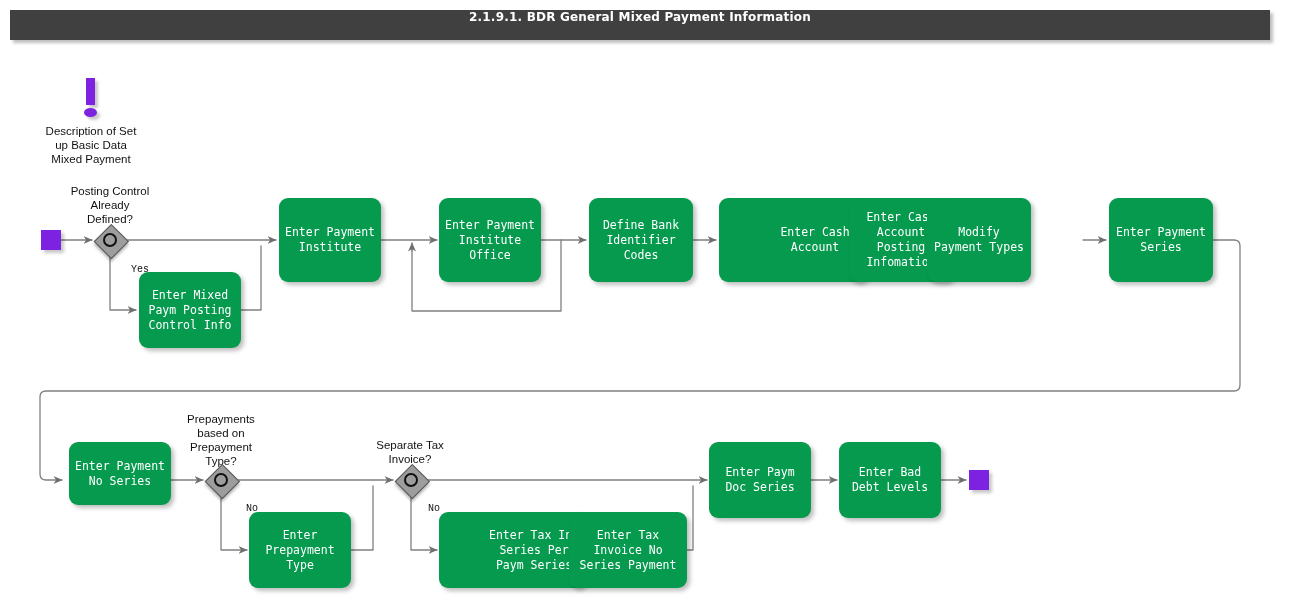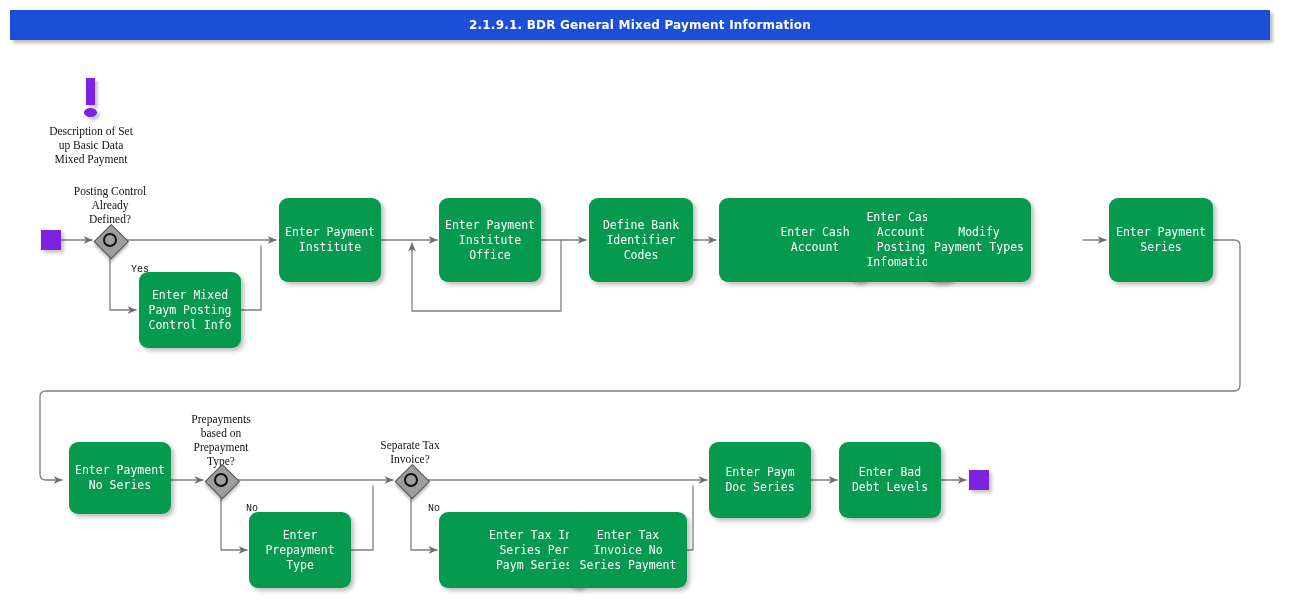--- a/index.html
+++ b/index.html
@@ -6,22 +6,22 @@
   html,body{margin:0;padding:0;background:#ffffff;}
   body{
     font-family:"DejaVu Sans Mono","Liberation Mono",monospace;
     width:1289px;height:600px;position:relative;overflow:hidden;
   }
   #stage{position:absolute;left:0;top:0;width:1289px;height:600px;}
 
   
   .titlebar{
     position:absolute;left:10px;top:10px;width:1260px;height:30px;
-    background:#1d4ed8;
-    display:flex;align-items:center;justify-content:center;
+    background:#404040;
+    display:flex;align-items:flex-start;justify-content:center;
     box-shadow:3px 3px 3px rgba(0,0,0,.25);
   }
   .titlebar .t{
     color:#ffffff;font-size:12px;font-weight:bold;
     font-family:"DejaVu Sans","Liberation Sans",sans-serif;
     letter-spacing:.2px;
   }
 
   
   #wires{position:absolute;left:0;top:0;width:1289px;height:600px;}
@@ -61,21 +61,21 @@
   
   .evt{
     width:20px;height:20px;background:#7d22e0;
     box-shadow:3px 3px 3px rgba(0,0,0,.22);
   }
 
   
   .lbl{
     position:absolute;color:#111;font-size:11.5px;line-height:14px;
     text-align:center;white-space:pre-line;
-    font-family:Liberation Serif, serif;
+    font-family:Liberation Sans, sans-serif;
   }
   .edgelbl{
     position:absolute;color:#111;font-size:10px;line-height:13px;
     font-family:Liberation Mono, monospace;
     margin-top:37px;
   }
 
   
   .bang{position:absolute;}
   .bang .bar{
@@ -207,21 +207,21 @@
   <div class="node task" style="left:927px;top:198px;width:104px;height:84px;">
     <span>Modify Payment
 Types</span>
   </div>
 
   <div class="node task" style="left:1109px;top:198px;width:104px;height:84px;">
     <span>Enter Payment
 Series</span>
   </div>
 
-  <div class="node task" style="left:69px;top:442px;width:102px;height:72px;">
+  <div class="node task" style="left:69px;top:442px;width:102px;height:63px;">
     <span>Enter Payment
 No Series</span>
   </div>
 
   <div class="lbl" style="left:150px;top:412px;width:142px;">Prepayments
 based on
 Prepayment
 Type?</div>
   <div class="node gw" style="left:205px;top:464px;">
     <div class="dia"></div>

